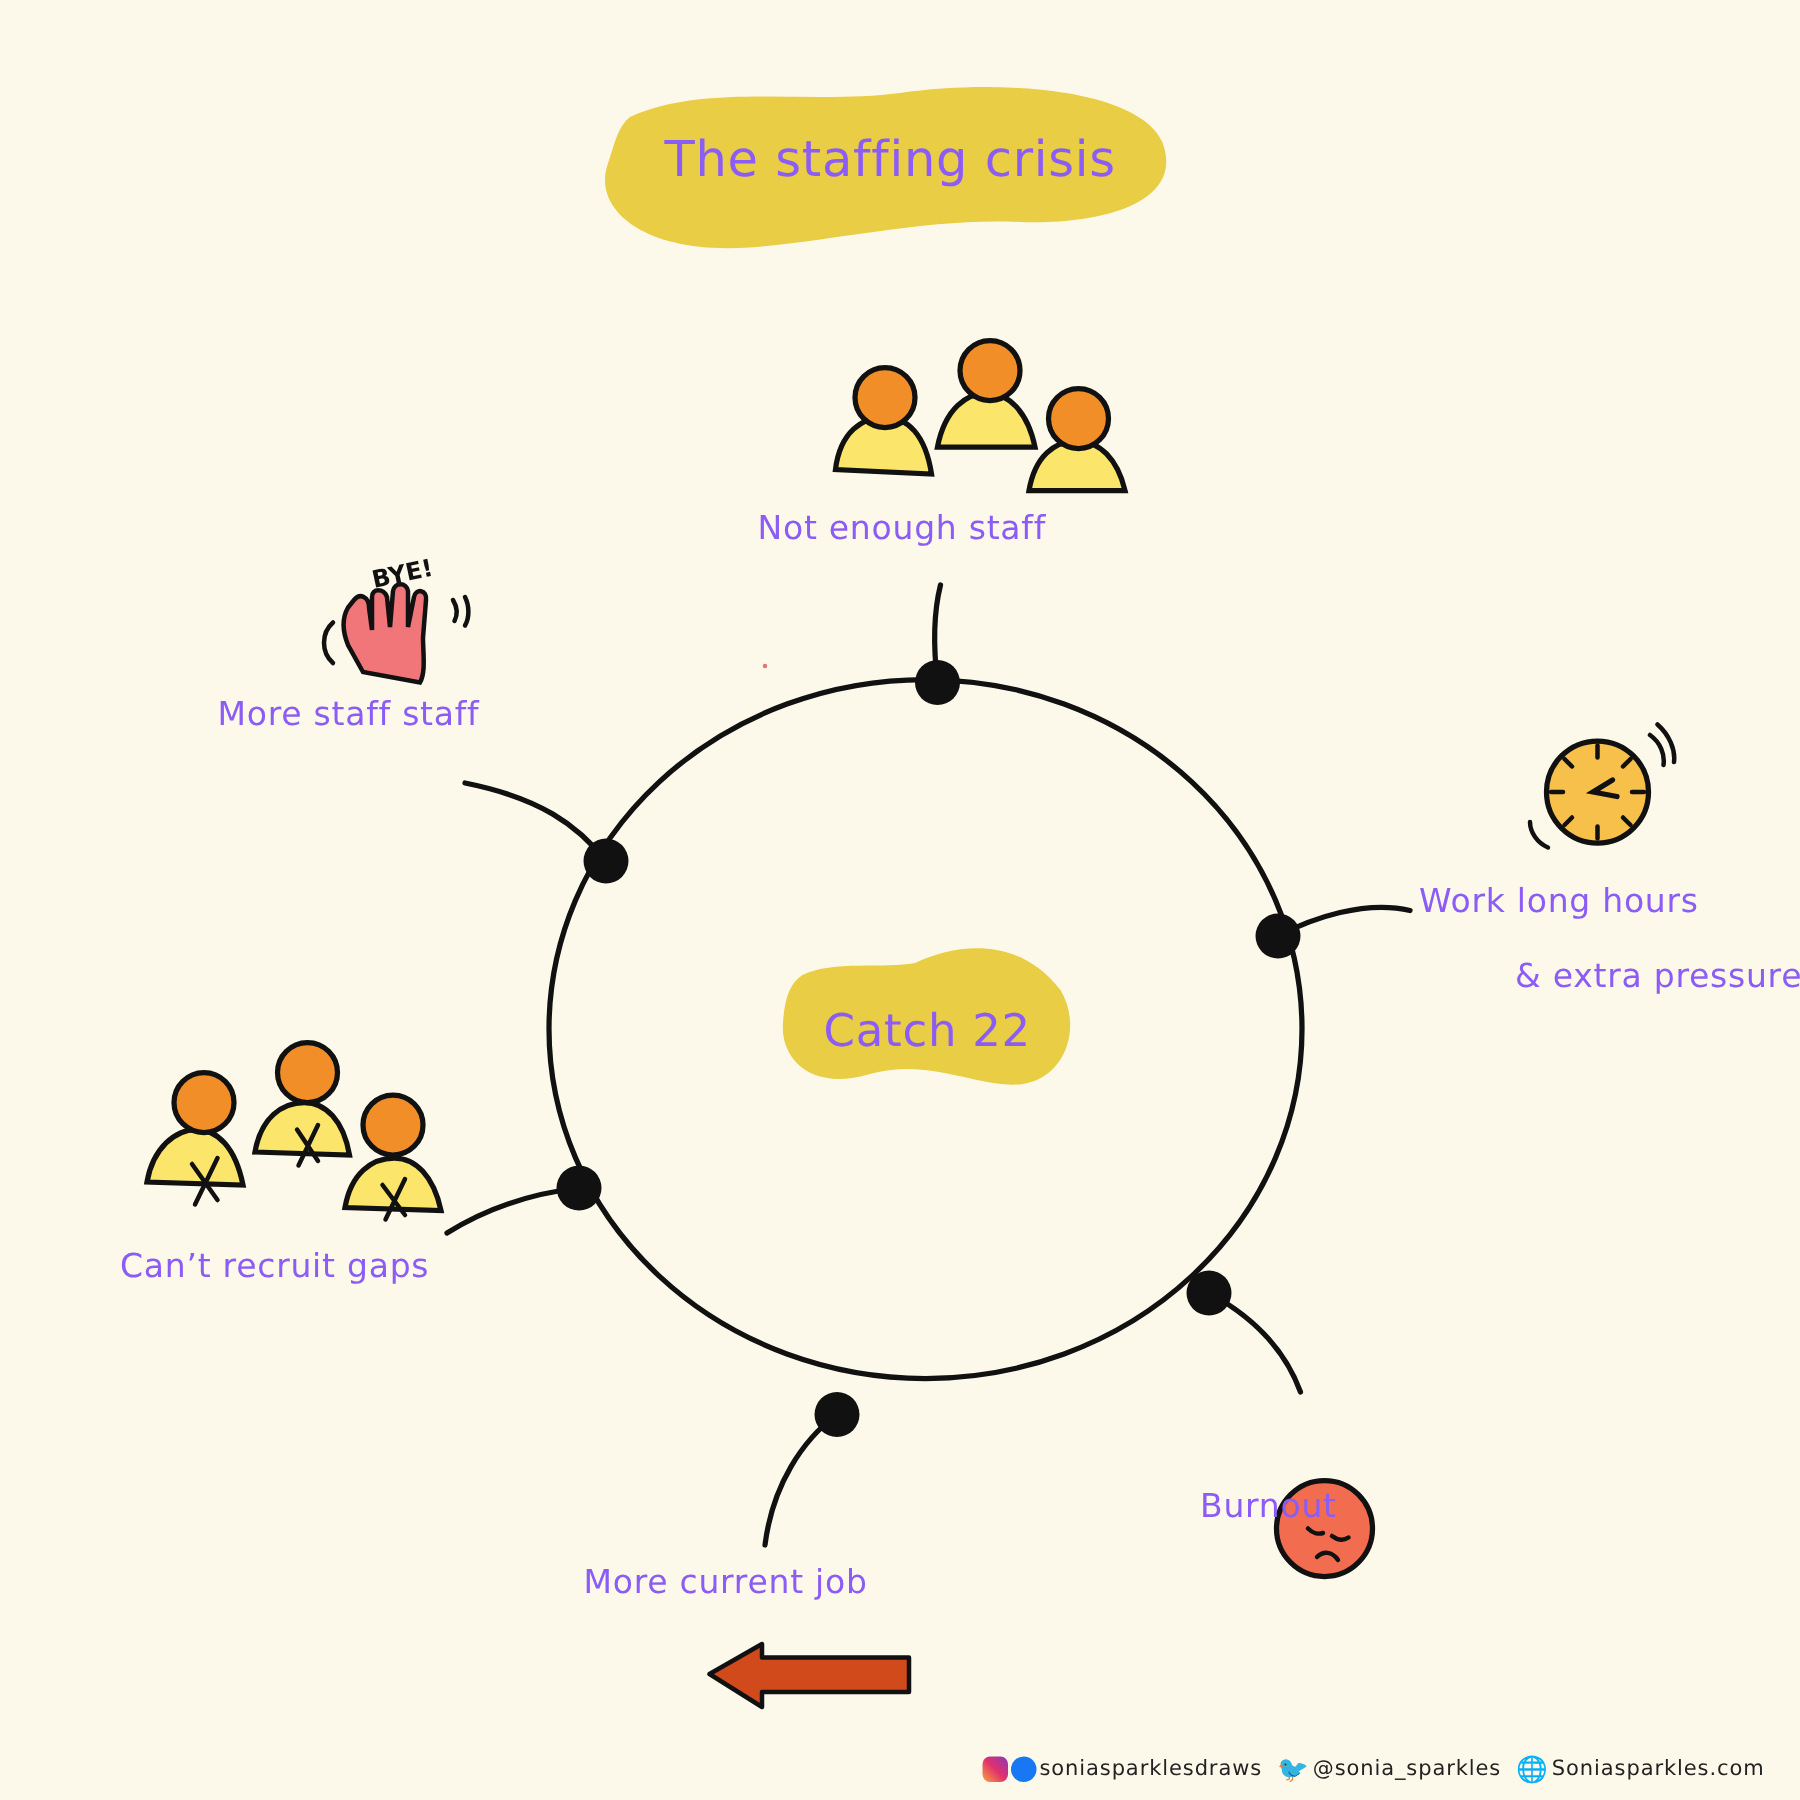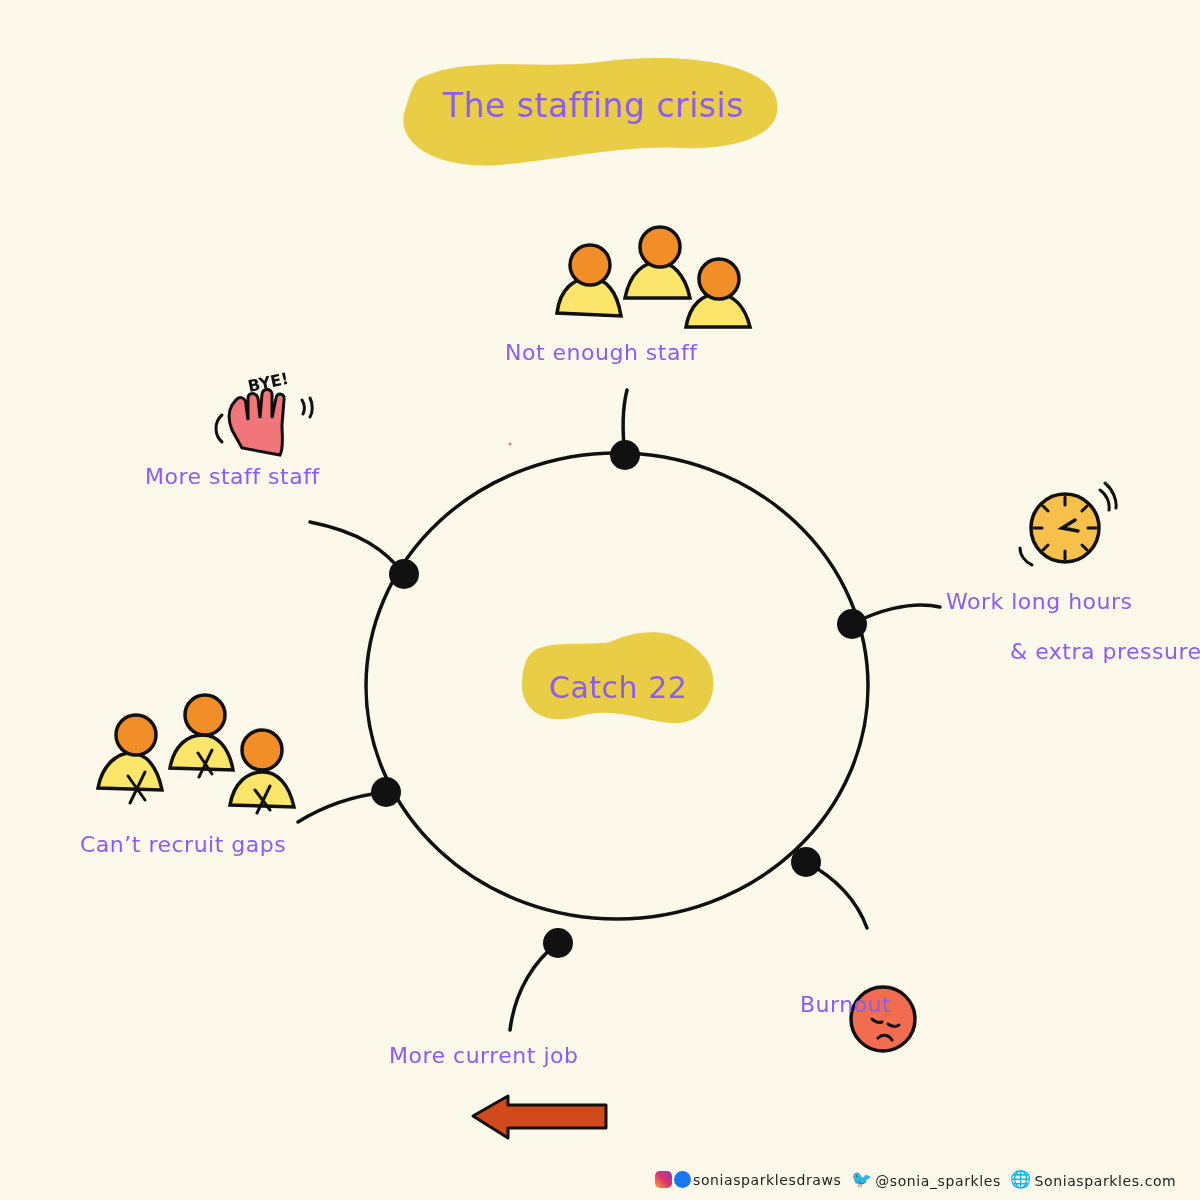--- a/index.html
+++ b/index.html
@@ -4,21 +4,21 @@
 <style>
   html, body { margin:0; padding:0; }
   body { width:1200px; height:1200px; background:#FDF9EA; position:relative; overflow:hidden;
          font-family:"DejaVu Sans", sans-serif; color:#111; }
   #art { position:absolute; left:0; top:0; width:1200px; height:1200px; }
   .lbl { position:absolute; white-space:nowrap; font-family:"DejaVu Sans", sans-serif; color:#8b5cf6; letter-spacing:0.5px; }
   .title { font-size:33px; }
   .node-label { font-size:22px; line-height:40px; }
   .footer { position:absolute; left:655px; top:1166px; height:26px; display:flex; align-items:center; gap:10px;
             font-family:"DejaVu Sans", sans-serif; font-size:14px; color:#222; letter-spacing:0.6px; }
-  .footer .seg { display:flex; align-items:flex-end; gap:2px; }
+  .footer .seg { display:flex; align-items:center; gap:2px; }
   .ico { display:inline-block; width:17px; height:17px; border-radius:5px; }
 </style>
 </head>
 <body>
 
 <svg id="art" viewBox="0 0 1200 1200" xmlns="http://www.w3.org/2000/svg">
 
   <path d="M420,78 C470,55 540,70 600,62 C670,52 760,60 775,95 C790,135 735,150 680,148 C620,145 560,160 500,165 C430,170 395,140 405,110 C410,95 412,84 420,78 Z" fill="#E8CD45"></path>
 
   <path d="M535,650 C555,640 590,646 610,642 C640,628 680,625 707,660 C722,685 710,720 680,723 C650,725 620,705 580,716 C540,728 520,705 522,682 C523,665 527,655 535,650 Z" fill="#E8CD45"></path>

